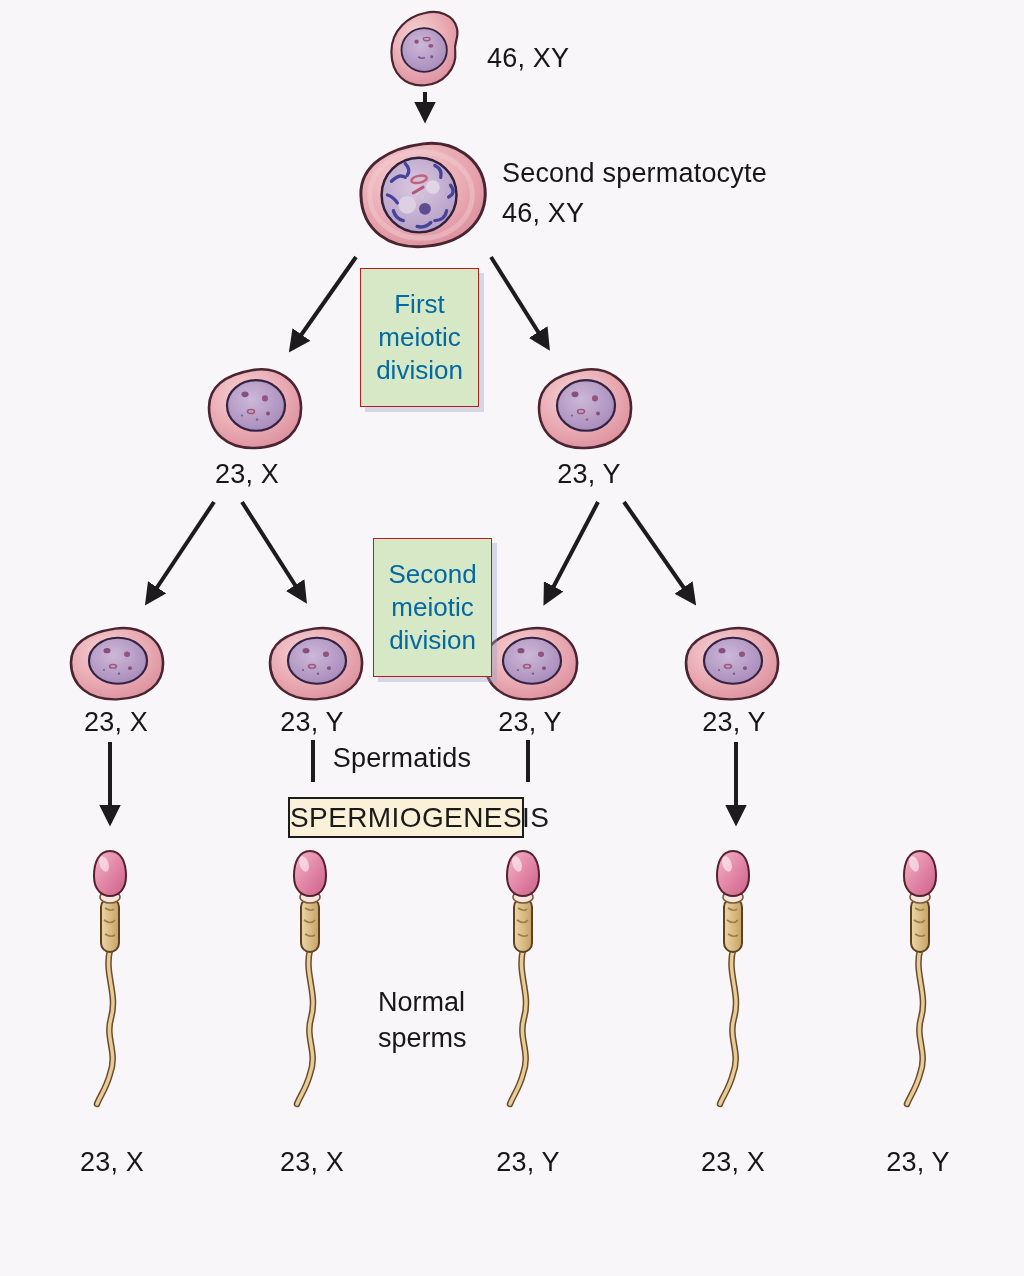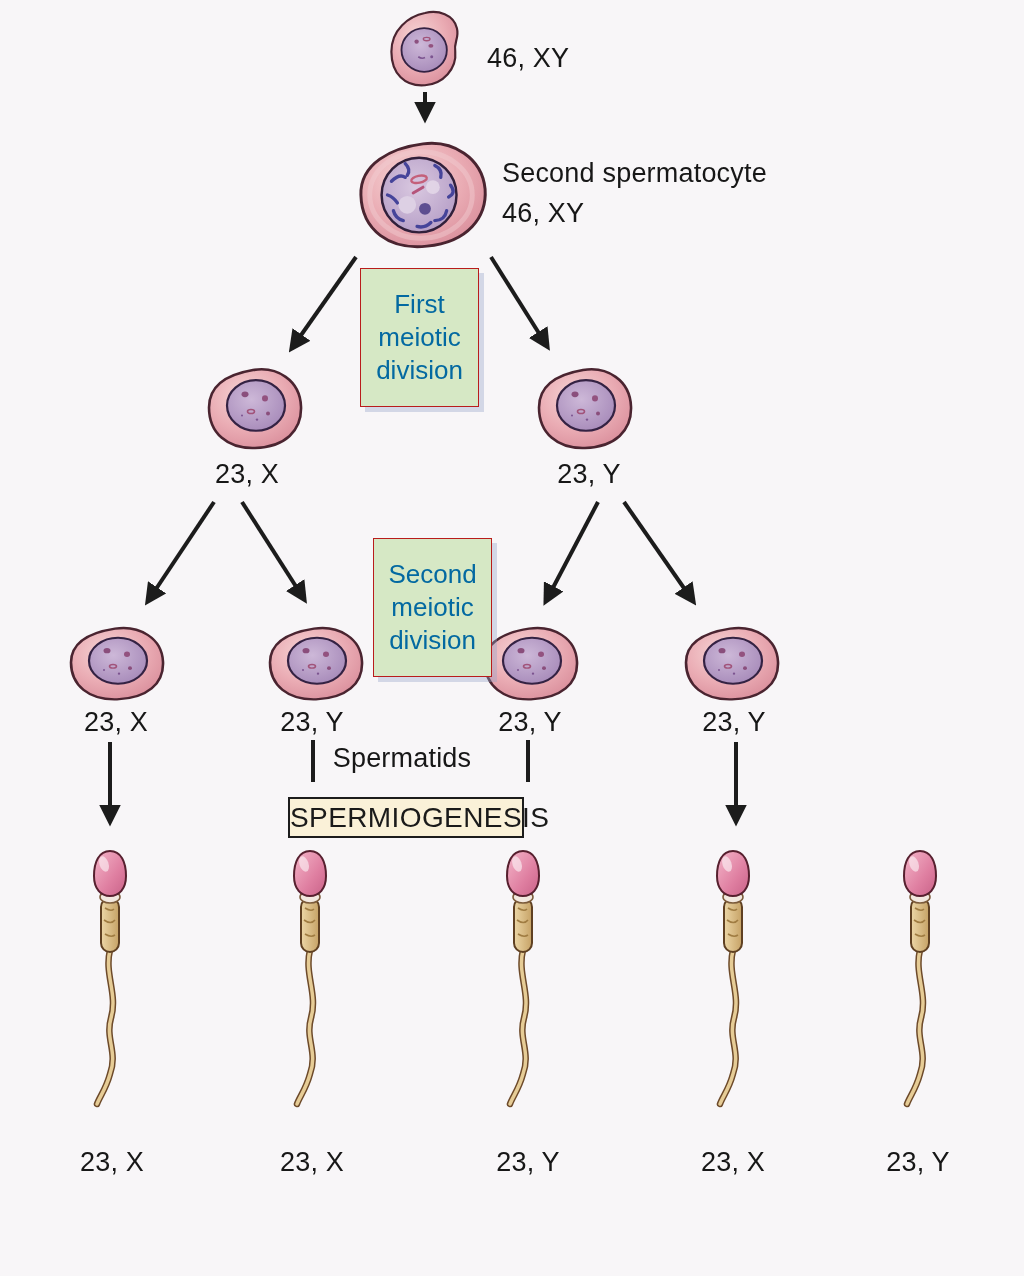--- a/index.html
+++ b/index.html
@@ -203,20 +203,24 @@
   <div class="lbl center" style="left:312px;top:706px">23, Y</div>
   <div class="lbl center" style="left:530px;top:706px">23, Y</div>
   <div class="lbl center" style="left:734px;top:706px">23, Y</div>
 
   <div class="lbl center" style="left:402px;top:742px">Spermatids</div>
 
   <div class="spbox">
     <span>SPERMIOGENESIS</span>
   </div>
 
+  <div class="mlabel" style="left:378px;top:984px">
+    <div>Normal</div>
+    <div>sperms</div>
+  </div>
 
   <div class="lbl center" style="left:112px;top:1146px">23, X</div>
   <div class="lbl center" style="left:312px;top:1146px">23, X</div>
   <div class="lbl center" style="left:528px;top:1146px">23, Y</div>
   <div class="lbl center" style="left:733px;top:1146px">23, X</div>
   <div class="lbl center" style="left:918px;top:1146px">23, Y</div>
 
 </div>
 
 </body></html>

